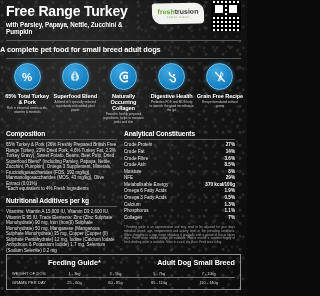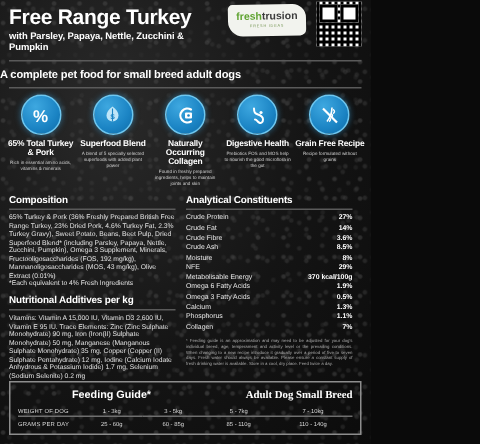--- a/index.html
+++ b/index.html
@@ -148,21 +148,21 @@
   }
 
   
   .feeding {
     position: absolute; left: 6px; right: 6px; bottom: 6px;
     border: 1px solid #8d8d8d;
     padding: 3px 5px 3px 5px;
   }
   .feeding-head { display: flex; justify-content: space-between; align-items: baseline; padding-left: 36px; }
   .feeding-title { font-size: 7.2px; font-weight: bold; }
-  .feeding-breed { font-size: 7.2px; font-weight: bold; font-family: Liberation Serif, serif; }
+  .feeding-breed { font-size: 7.2px; font-weight: bold; }
 
   table { width: 100%; border-collapse: collapse; margin-top: 2px; }
   th, td {
     font-size: 3.9px; color: #dcdcdc; text-align: center;
     padding: 1.4px 0; font-weight: normal;
   }
   th:first-child, td:first-child { text-align: left; width: 42px; }
   tbody tr:first-child td { border-bottom: 0.6px solid #6f6f6f; }
   .row-label { letter-spacing: 0.15px; }
 </style>

